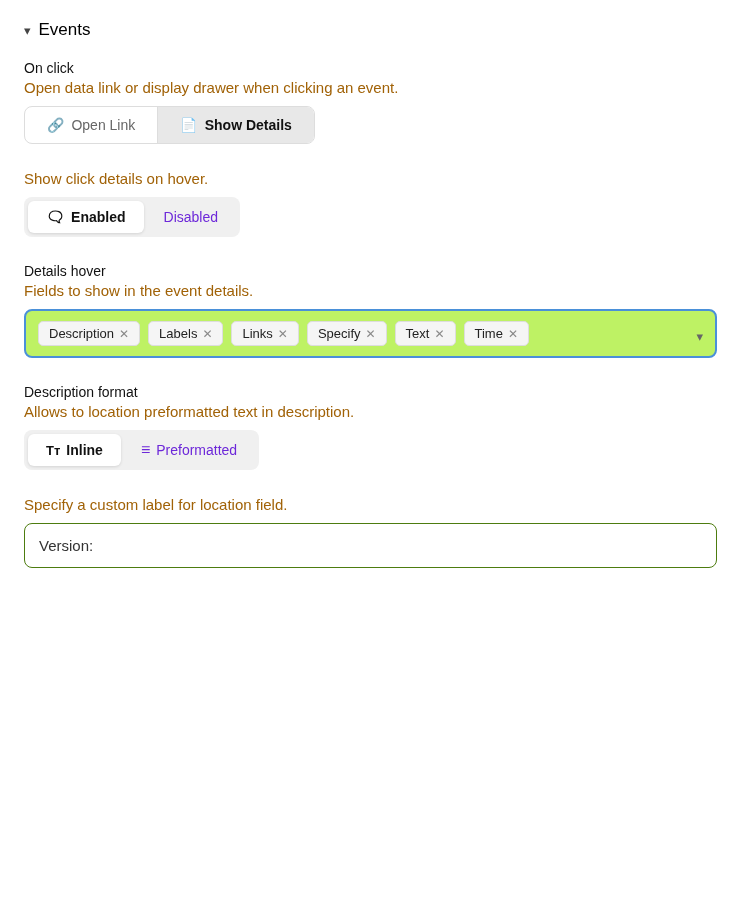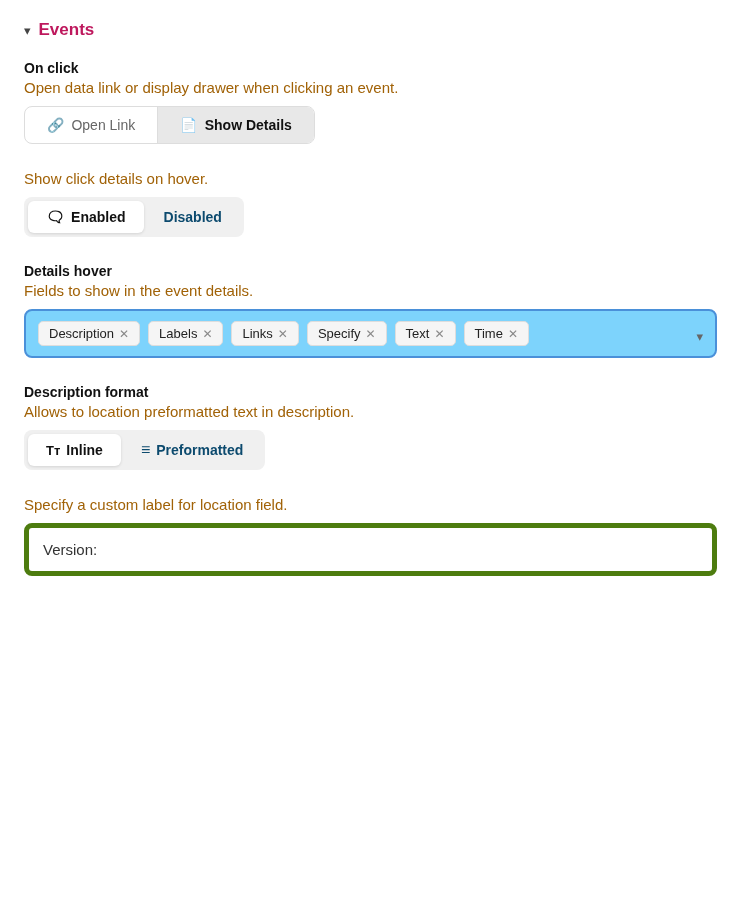--- a/index.html
+++ b/index.html
@@ -23,29 +23,29 @@
       gap: 8px;
       margin-bottom: 20px;
     }
     .chevron-icon {
       font-size: 13px;
       color: #444;
       cursor: pointer;
     }
     .section-title {
       font-size: 17px;
-      font-weight: 700;
-      color: #be185d;
+      font-weight: 400;
+      color: #000000;
     }
     .field-group {
       margin-bottom: 26px;
     }
     .field-label {
       font-size: 14px;
-      font-weight: 700;
+      font-weight: 400;
       color: #111;
       margin-bottom: 3px;
     }
     .field-desc {
       font-size: 15px;
       color: #a16207;
       margin-bottom: 10px;
     }
     .toggle-group {
       display: flex;
@@ -54,22 +54,22 @@
       padding: 4px;
       width: fit-content;
       gap: 2px;
     }
     .toggle-btn {
       padding: 7px 18px;
       border-radius: 6px;
       border: none;
       background: transparent;
       font-size: 14px;
-      font-weight: 700;
-      color: #0c4a6e;
+      font-weight: 400;
+      color: #6d28d9;
       cursor: pointer;
       display: flex;
       align-items: center;
       gap: 6px;
       transition: background 0.15s;
     }
     .toggle-btn.active {
       background: #fff;
       color: #111;
       font-weight: 600;
@@ -105,21 +105,21 @@
       font-weight: 700;
     }
     .onclick-btn:not(:last-child) {
       border-right: 1px solid #ddd;
     }
     
     .tags-container {
       border: 2px solid #4a90d9;
       border-radius: 8px;
       padding: 10px 12px;
-      background: #7dd3fc;
+      background: #bef264;
       position: relative;
     }
     .tags-row {
       display: flex;
       flex-wrap: wrap;
       gap: 8px;
       align-items: center;
     }
     .tag {
       display: inline-flex;
@@ -141,21 +141,21 @@
     .tags-chevron {
       position: absolute;
       right: 12px;
       bottom: 12px;
       color: #666;
       font-size: 13px;
     }
     
     .text-input {
       width: 100%;
-      border: 5px solid #4d7c0f;
+      border: 1px solid #4d7c0f;
       border-radius: 8px;
       padding: 13px 14px;
       font-size: 15px;
       color: #333;
       outline: none;
       font-family: inherit;
     }
   </style>
 </head>
 <body>

